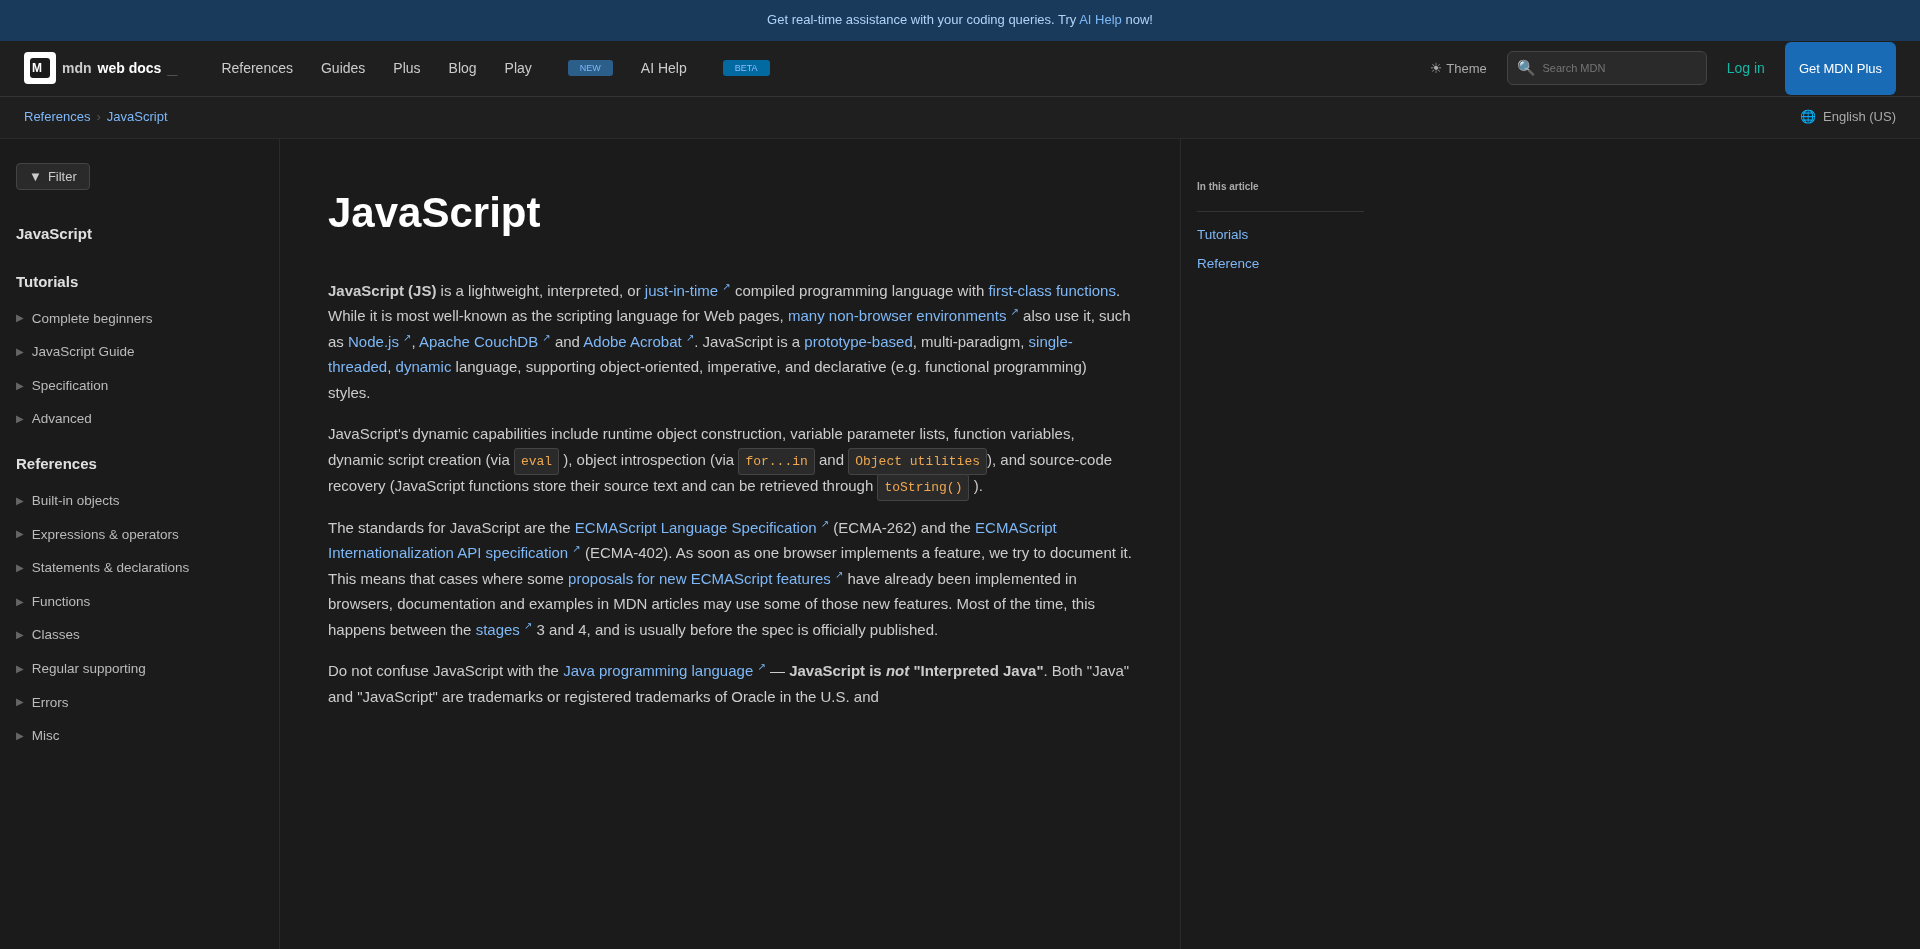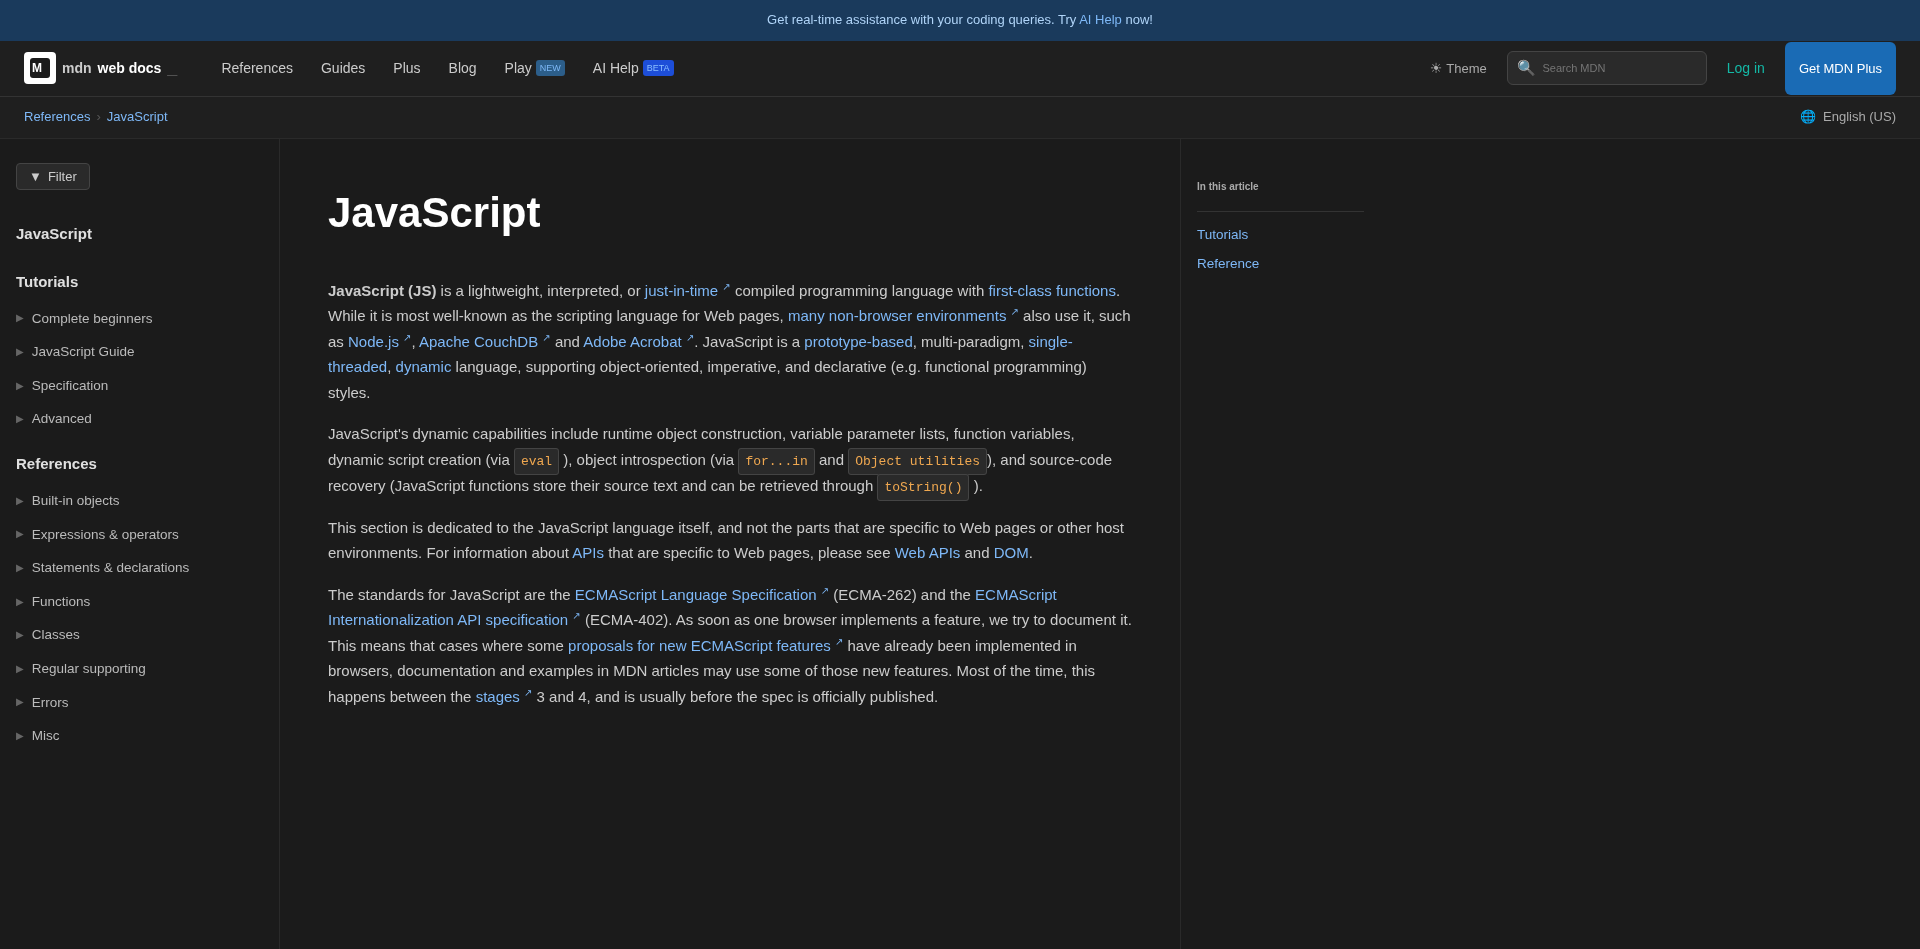--- a/index.html
+++ b/index.html
@@ -64,28 +64,29 @@
       text-decoration: none;
       padding: 6px 12px;
       border-radius: 4px;
       font-size: 14px;
       display: flex;
       align-items: center;
       gap: 4px;
     }
     .badge {
       font-size: 9px;
-      padding: 1px 4px;
+      padding: 1px 12px;
       border-radius: 3px;
       background: #2c5e8a;
       color: #7eb8f7;
       text-transform: uppercase;
       vertical-align: super;
-    }
-    .badge-beta { background: #1d4ed8; color: #8abfff; }
+      margin-left: 32px;
+    }
+    .badge-beta { background: #0369a1; color: #8abfff; }
     .nav-actions {
       display: flex;
       align-items: center;
       gap: 12px;
     }
     .theme-btn {
       background: none;
       border: none;
       color: #aaa;
       cursor: pointer;
@@ -414,28 +415,28 @@
     <div class="content-body">
 
       <p>
         <strong>JavaScript (JS)</strong> is a lightweight, interpreted, or <a href="#">just-in-time <sup style="font-size:10px;">↗</sup></a> compiled programming language with <a href="#">first-class functions</a>. While it is most well-known as the scripting language for Web pages, <a href="#">many non-browser environments <sup style="font-size:10px;">↗</sup></a> also use it, such as <a href="#">Node.js <sup style="font-size:10px;">↗</sup></a>, <a href="#">Apache CouchDB <sup style="font-size:10px;">↗</sup></a> and <a href="#">Adobe Acrobat <sup style="font-size:10px;">↗</sup></a>. JavaScript is a <a href="#">prototype-based</a>, multi-paradigm, <a href="#">single-threaded</a>, <a href="#">dynamic</a> language, supporting object-oriented, imperative, and declarative (e.g. functional programming) styles.
       </p>
 
       <p>
         JavaScript's dynamic capabilities include runtime object construction, variable parameter lists, function variables, dynamic script creation (via <code class="inline-code">eval</code> ), object introspection (via <code class="inline-code">for...in</code> and <code class="inline-code">Object utilities</code>), and source-code recovery (JavaScript functions store their source text and can be retrieved through <code class="inline-code">toString()</code> ).
       </p>
 
-      <p>
-        This section is dedicated to the JavaScript language itself, and not the parts that are specific to Web pages or other host environments. For information about <a href="#">APIs</a> that are specific to Web pages, please see <a href="#">Web APIs</a> and <a href="#">DOM</a>.
-      </p>
 
       <p>
         The standards for JavaScript are the <a href="#">ECMAScript Language Specification <sup style="font-size:10px;">↗</sup></a> (ECMA-262) and the <a href="#">ECMAScript Internationalization API specification <sup style="font-size:10px;">↗</sup></a> (ECMA-402). As soon as one browser implements a feature, we try to document it. This means that cases where some <a href="#">proposals for new ECMAScript features <sup style="font-size:10px;">↗</sup></a> have already been implemented in browsers, documentation and examples in MDN articles may use some of those new features. Most of the time, this happens between the <a href="#">stages <sup style="font-size:10px;">↗</sup></a> 3 and 4, and is usually before the spec is officially published.
       </p>
 
+      <p>
+        Do not confuse JavaScript with the <a href="#">Java programming language <sup style="font-size:10px;">↗</sup></a> — <strong>JavaScript is <em>not</em> "Interpreted Java"</strong>. Both "Java" and "JavaScript" are trademarks or registered trademarks of Oracle in the U.S. and
+      </p>
 
     </div>
   </main>
 
   <aside class="right-toc">
     <div class="toc-title">In this article</div>
     <hr class="toc-divider">
     <a href="#" class="toc-item">Tutorials</a>
     <a href="#" class="toc-item">Reference</a>
   </aside>

